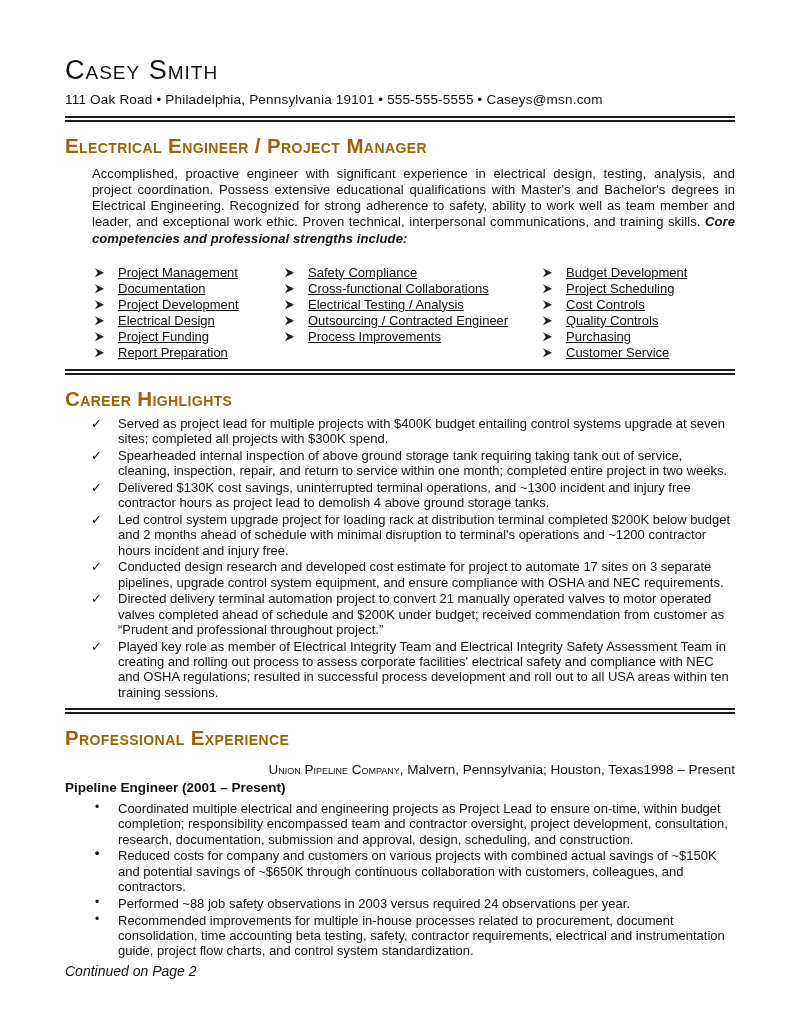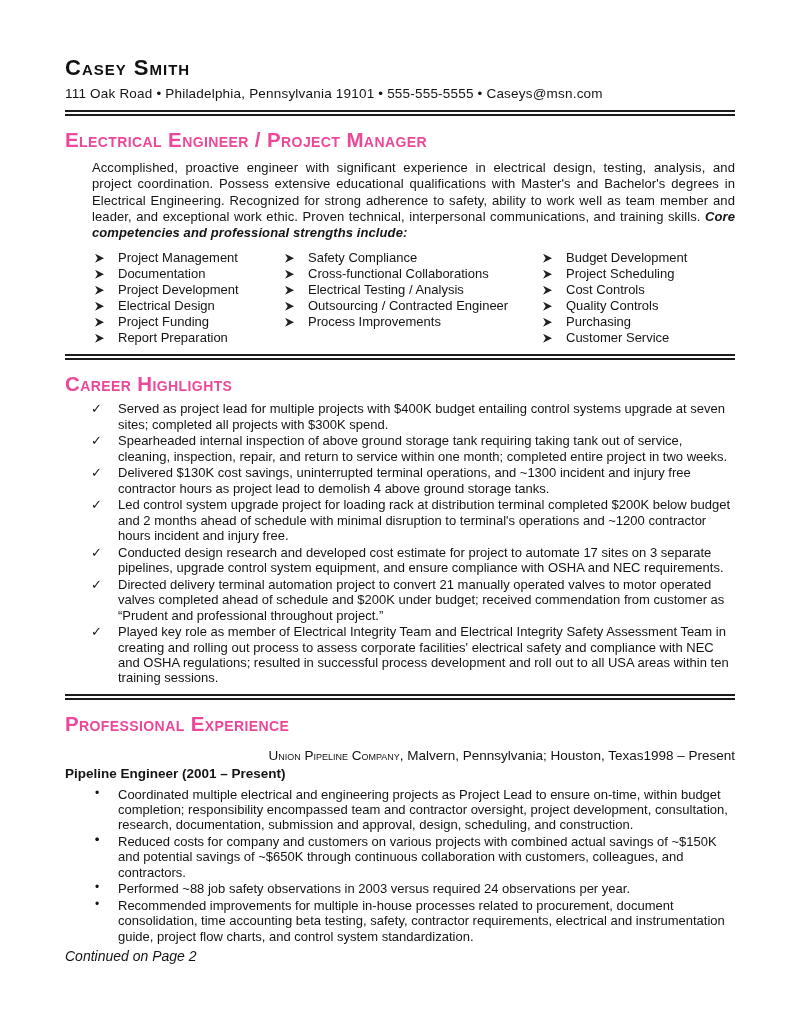--- a/index.html
+++ b/index.html
@@ -8,44 +8,44 @@
     width:800px; height:1035px;
     box-sizing:border-box;
     padding:56px 65px 30px 65px;
     background:#ffffff;
     color:#141414;
     font-family:"Liberation Sans","DejaVu Sans",sans-serif;
     overflow:hidden;
   }
   
   .name {
-    margin:0; font-size:22px; line-height:1.1; font-weight:bold;
+    margin:0; font-size:27px; line-height:1.1; font-weight:normal;
     font-variant:small-caps; letter-spacing:1px; color:#111;
   }
   .contact { margin-top:5px; font-size:13.5px; letter-spacing:.2px; line-height:17px; }
   
   .dbl-rule {
     margin-top:8px; height:6px; box-sizing:border-box;
     border-top:2px solid #1c1c1c; border-bottom:2px solid #1c1c1c;
   }
   
   .sec-h {
     margin:12px 0 0 0; font-size:20.5px; line-height:24px; font-weight:bold;
-    font-variant:small-caps; letter-spacing:.4px; color:#ec4899;
+    font-variant:small-caps; letter-spacing:.4px; color:#a16207;
   }
   
   .summary {
     margin:8px 0 0 27px; font-size:13px; line-height:16.2px;
     text-align:justify; letter-spacing:.1px;
   }
   .summary .core { font-weight:bold; font-style:italic; }
   
   .comp-grid {
-    margin:9px 0 0 30px;
-    display:grid; grid-template-columns:190px 258px auto;
+    margin:18px 0 0 30px;
+    display:grid; grid-template-columns:190px 258px auto;text-decoration:underline;
   }
   .comp-col { list-style:none; margin:0; padding:0; }
   .comp-col li { display:flex; align-items:flex-start; line-height:16px; font-size:13px; }
   .arrow {
     flex:none; width:9px; height:9px; margin:3.5px 14px 0 0;
     background:#222;
     clip-path:polygon(0 0, 100% 50%, 0 100%, 30% 50%);
   }
   
   .blist { list-style:none; margin:5px 0 0 0; padding:0; font-size:13px; }

